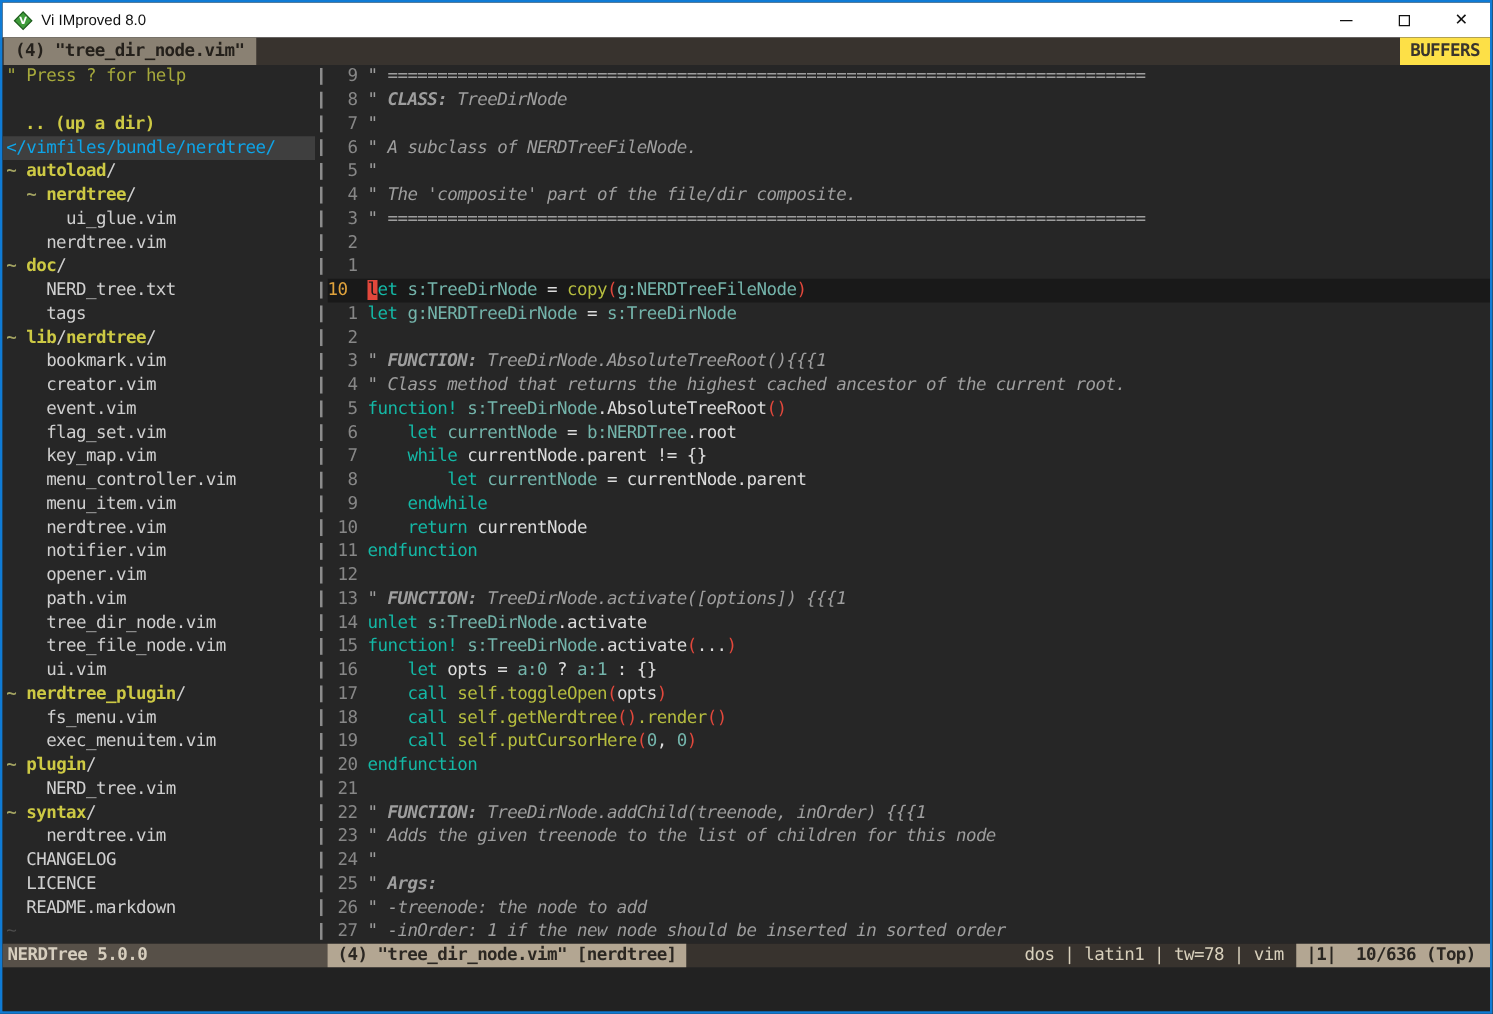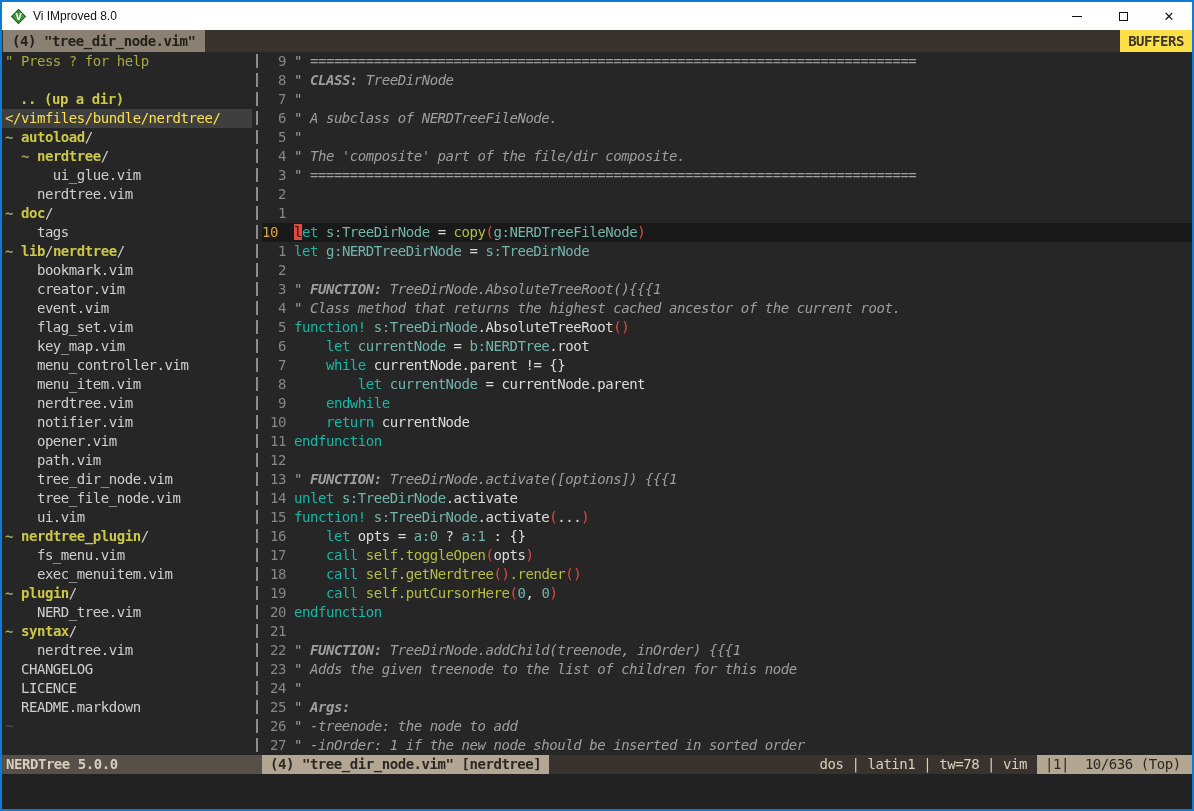--- a/index.html
+++ b/index.html
@@ -57,21 +57,21 @@
   }
   .editor { flex:1 1 auto; overflow:hidden; }
   .crow { height:19px; line-height:19px; white-space:pre; }
   .crow.cursorline { background:#191919; }
   .gut { display:inline-block; width:24px; margin-right:8px; text-align:right;
          color:#878787; }
   .gut.curnum { text-align:left; color:#dfa23c; }
   
   .c-help  { color:#a6a93c; }
   .c-updir { color:#cdc944; font-weight:bold;margin-left:15px; }
-  .c-root  { color:#fde047;text-align:right; }
+  .c-root  { color:#0ea5e9;text-align:right; }
   .c-arrow { color:#a3a361; font-weight:bold; }
   .c-dir   { color:#cdc944; font-weight:bold; }
   .c-punct { color:#cfcfcf; }
   .c-file  { color:#cfcfcf; }
   .c-dim   { color:#4e4e4e; }
   
   .c-cm  { color:#9e9e9e; font-style:italic; }
   .c-cmb { color:#9e9e9e; font-style:italic; font-weight:bold; }
   .c-kw  { color:#14b8a6; }
   .c-id  { color:#74b4ab; }
@@ -82,21 +82,21 @@
   .c-cur { background:#e2483c; color:#191919; }
   
   .statusline { height:19px; flex:0 0 auto; display:flex; align-items:flex-start;
                 font-size:14px; letter-spacing:-0.45px; white-space:pre; background:#38332e; }
   .st-nt { width:260px; flex:0 0 auto; background:#575048; color:#d6cebe; font-weight:bold;
            padding-left:4px; line-height:19px; }
   .st-file { flex:0 0 auto; background:#b3a692; color:#2b2722; font-weight:bold;
              padding:0 8px; line-height:19px; }
   .st-spacer { flex:1 1 auto; }
   .st-format { flex:0 0 auto; color:#d8d0bc; line-height:19px; padding-right:10px; }
-  .st-pos { flex:0 0 auto; background:#b3a692; color:#2b2722; font-weight:normal;
+  .st-pos { flex:0 0 auto; background:#b3a692; color:#2b2722; font-weight:bold;
             padding:0 8px; line-height:19px; min-width:155px; }
   
   .cmdline { flex:1 1 auto; background:#222222; }
 </style>
 </head>
 <body>
 
 <div class="window">
 
   <div class="titlebar">
@@ -129,20 +129,21 @@
     <div class="nerdtree">
         <div class="trow"><span class="c-help">" Press ? for help</span></div>
         <div class="trow"></div>
         <div class="trow"><span class="c-updir">.. (up a dir)</span></div>
         <div class="trow hl-root"><span class="c-root">&lt;/vimfiles/bundle/nerdtree/</span></div>
         <div class="trow"><span class="c-arrow">~ </span><span class="c-dir">autoload</span><span class="c-punct">/</span></div>
         <div class="trow"><span class="c-arrow">  ~ </span><span class="c-dir">nerdtree</span><span class="c-punct">/</span></div>
         <div class="trow"><span class="c-file">      ui_glue.vim</span></div>
         <div class="trow"><span class="c-file">    nerdtree.vim</span></div>
         <div class="trow"><span class="c-arrow">~ </span><span class="c-dir">doc</span><span class="c-punct">/</span></div>
+        <div class="trow"><span class="c-file">    NERD_tree.txt</span></div>
         <div class="trow"><span class="c-file">    tags</span></div>
         <div class="trow"><span class="c-arrow">~ </span><span class="c-dir">lib</span><span class="c-punct">/</span><span class="c-dir">nerdtree</span><span class="c-punct">/</span></div>
         <div class="trow"><span class="c-file">    bookmark.vim</span></div>
         <div class="trow"><span class="c-file">    creator.vim</span></div>
         <div class="trow"><span class="c-file">    event.vim</span></div>
         <div class="trow"><span class="c-file">    flag_set.vim</span></div>
         <div class="trow"><span class="c-file">    key_map.vim</span></div>
         <div class="trow"><span class="c-file">    menu_controller.vim</span></div>
         <div class="trow"><span class="c-file">    menu_item.vim</span></div>
         <div class="trow"><span class="c-file">    nerdtree.vim</span></div>

